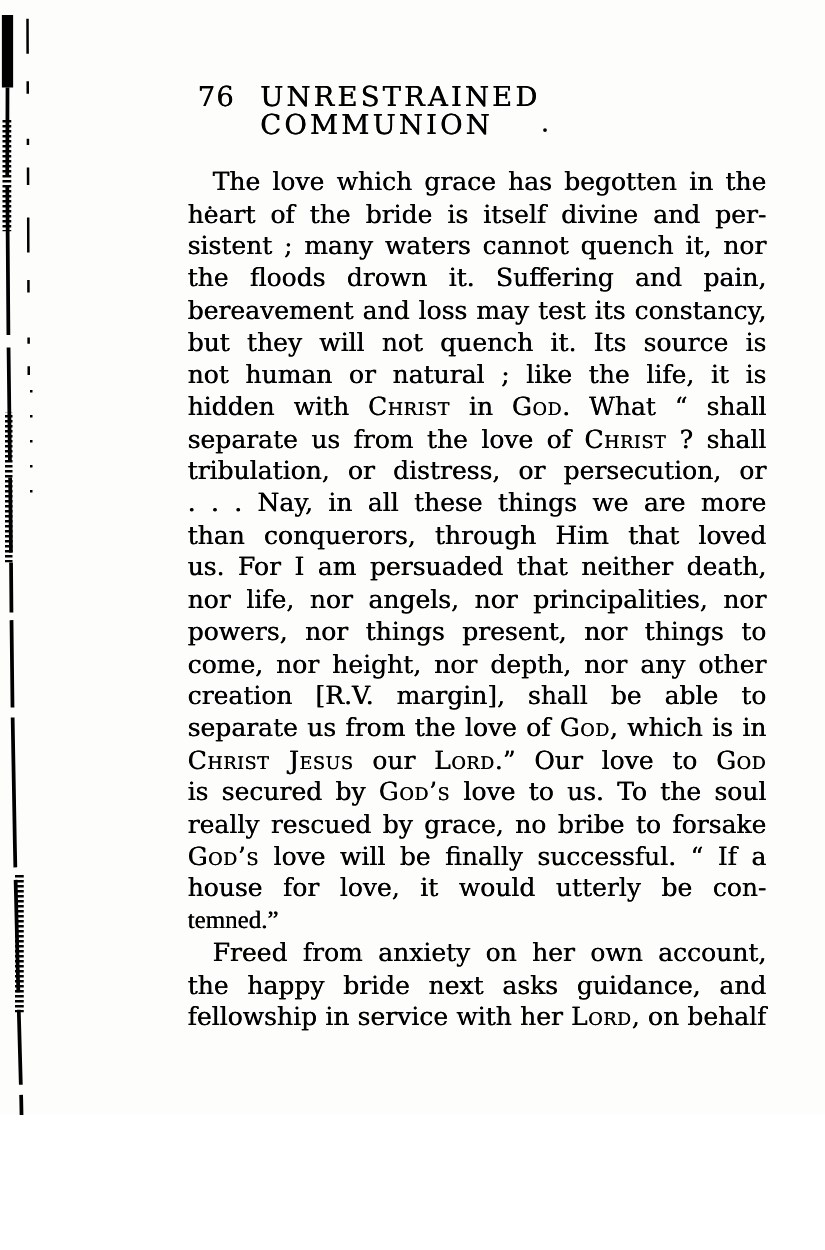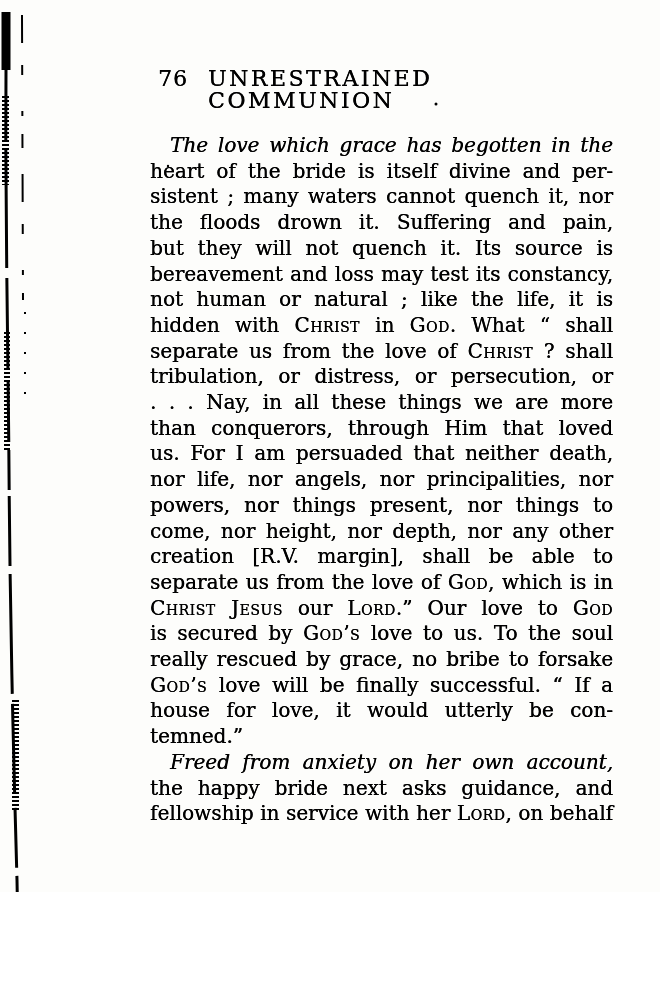--- a/index.html
+++ b/index.html
@@ -46,24 +46,24 @@
     line-height: 25.7px;
     text-shadow: 0.3px 0 0 currentColor;
   }
   .para { margin: 0; }
   .line {
     text-align: justify;
     text-align-last: justify;
   }
   .line.no-just {
     text-align-last: left;
+    font-family: Liberation Serif, serif;
   }
   .line.indent {
     text-indent: 20px;
-    font-style: italic;
   }
   .sc {
     font-variant: small-caps;
     letter-spacing: 0.5px;
   }
 </style>
 </head>
 <body>
 
 <div class="page" style="background: rgb(253, 253, 251); color: rgb(0, 0, 0);">
@@ -97,22 +97,22 @@
     <div class="header">
       <span class="pagenum">76</span>
       <span class="runtitle">UNRESTRAINED COMMUNION</span>
     </div>
     <div class="bodytext">
         <div class="para">
           <div class="line indent"><span>The love which grace has begotten in the</span></div>
           <div class="line"><span>heart of the bride is itself divine and per-</span></div>
           <div class="line"><span>sistent ; many waters cannot quench it, nor</span></div>
           <div class="line"><span>the floods drown it.  Suffering and pain,</span></div>
+          <div class="line"><span>bereavement and loss may test its constancy,</span></div>
           <div class="line"><span>but they will not quench it.  Its source is</span></div>
-          <div class="line"><span>bereavement and loss may test its constancy,</span></div>
           <div class="line"><span>not human or natural ; like the life, it is</span></div>
           <div class="line"><span>hidden with </span><span class="sc">Christ</span><span> in </span><span class="sc">God</span><span>.  What “ shall</span></div>
           <div class="line"><span>separate us from the love of </span><span class="sc">Christ</span><span> ? shall</span></div>
           <div class="line"><span>tribulation, or distress, or persecution, or</span></div>
           <div class="line"><span>. . . Nay, in all these things we are more</span></div>
           <div class="line"><span>than conquerors, through Him that loved</span></div>
           <div class="line"><span>us.  For I am persuaded that neither death,</span></div>
           <div class="line"><span>nor life, nor angels, nor principalities, nor</span></div>
           <div class="line"><span>powers, nor things present, nor things to</span></div>
           <div class="line"><span>come, nor height, nor depth, nor any other</span></div>

